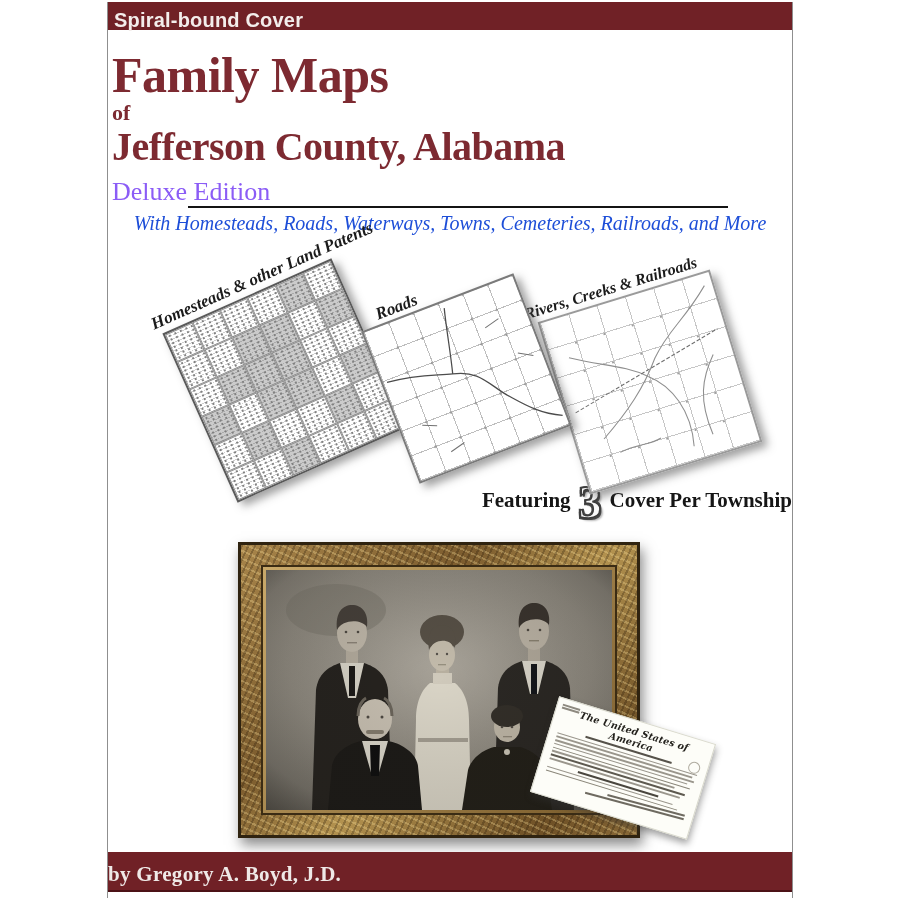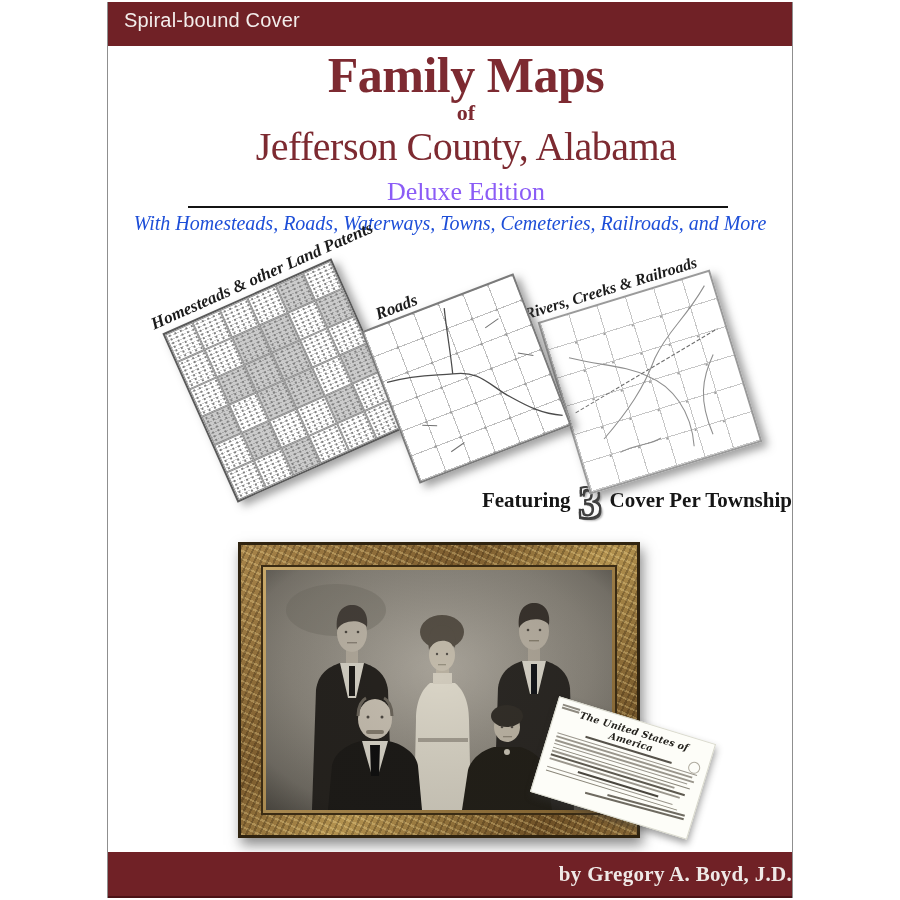--- a/index.html
+++ b/index.html
@@ -1,32 +1,32 @@
 <!DOCTYPE html>
 <html style="--banner-maroon: #702126; --title-maroon: #7d2a31; --shaded-cell: #cbcbcb;"><head>
 <meta charset="utf-8">
 <style>
   html,body{margin:0;padding:0;background:#ffffff;}
   .page{position:relative;width:900px;height:900px;background:#ffffff;overflow:hidden;
         font-family:"Liberation Serif", serif;}
   .cover{position:absolute;left:107px;top:2px;width:684px;height:896px;background:#ffffff;
          border-left:1px solid #8f8f8f;border-right:1px solid #8f8f8f;}
   
-  .banner-top{position:absolute;left:0;top:0;width:100%;height:44px;
+  .banner-top{position:absolute;left:0;top:0;width:100%;height:28px;
               background:var(--banner-maroon,#702126);
-              color:#f3edeb;font-family:"Liberation Sans",sans-serif;font-size:20px;font-weight:400;
-              line-height:36px;padding-left:16px;box-sizing:border-box;letter-spacing:.2px;}
-  .banner-bottom{position:absolute;left:0;top:850px;width:100%;height:46px;
+              color:#f3edeb;font-family:"Liberation Sans",sans-serif;font-size:20px;font-weight:700;
+              line-height:36px;padding-left:6px;box-sizing:border-box;letter-spacing:.2px;}
+  .banner-bottom{position:absolute;left:0;top:850px;width:100%;height:40px;
               background:var(--banner-maroon,#702126);border-bottom:2px solid #4c1216;box-sizing:border-box;
-              color:#efe9e7;font-size:21px;font-weight:600;text-align:right;line-height:44px;letter-spacing:.3px;}
-  
-  .title-block{position:absolute;top:46px;left:16px;width:100%;text-align:center;color:var(--title-maroon,#7d2a31);}
+              color:#efe9e7;font-size:21px;font-weight:600;text-align:left;line-height:44px;letter-spacing:.3px;}
+  
+  .title-block{position:absolute;top:46px;left:4px;width:100%;color:var(--title-maroon,#7d2a31);}
   .t1{font-size:50px;font-weight:bold;line-height:54px;letter-spacing:-.5px;}
   .t2{font-size:22px;font-weight:bold;line-height:22px;}
-  .t3{font-size:40px;font-weight:normal;line-height:46px;letter-spacing:-.5px;}
+  .t3{font-size:40px;font-weight:bold;line-height:46px;letter-spacing:-.5px;}
   .edition{font-size:26px;font-weight:normal;color:#8b5cf6;margin-top:8px;line-height:28px;}
   .rule{position:absolute;top:204px;left:80px;width:540px;height:2px;background:#141414;}
   .subtitle{position:absolute;top:210px;left:0;width:100%;text-align:center;
             font-size:20px;font-style:italic;color:#1d4ed8;}
   
   .tmap{position:absolute;background:#ffffff;box-shadow:4px 6px 8px rgba(70,70,70,.5);}
   .tmap .map-label{position:absolute;white-space:nowrap;font-style:italic;font-weight:600;
                    color:#1b1b1b;}
   .map1{left:84px;top:286px;width:185px;height:185px;transform:rotate(-24deg);z-index:1;
         border:2px solid #5a5a5a;box-sizing:border-box;}

